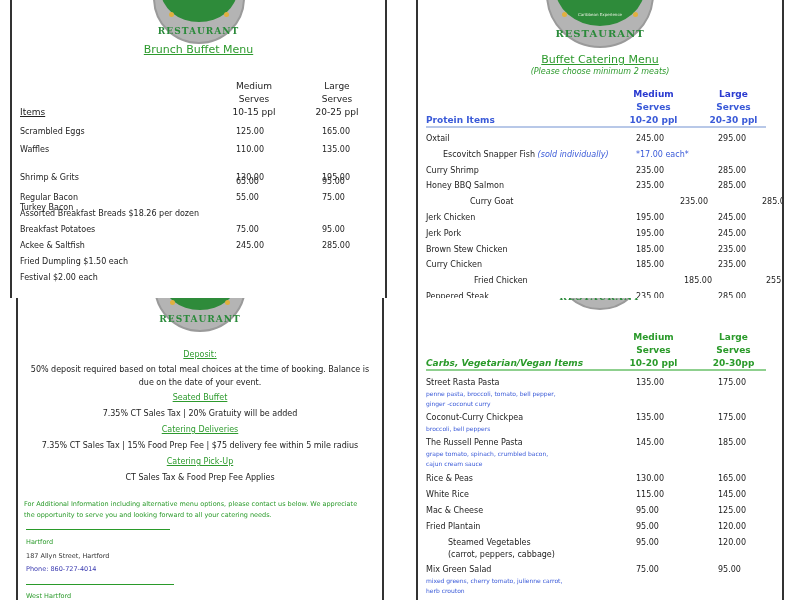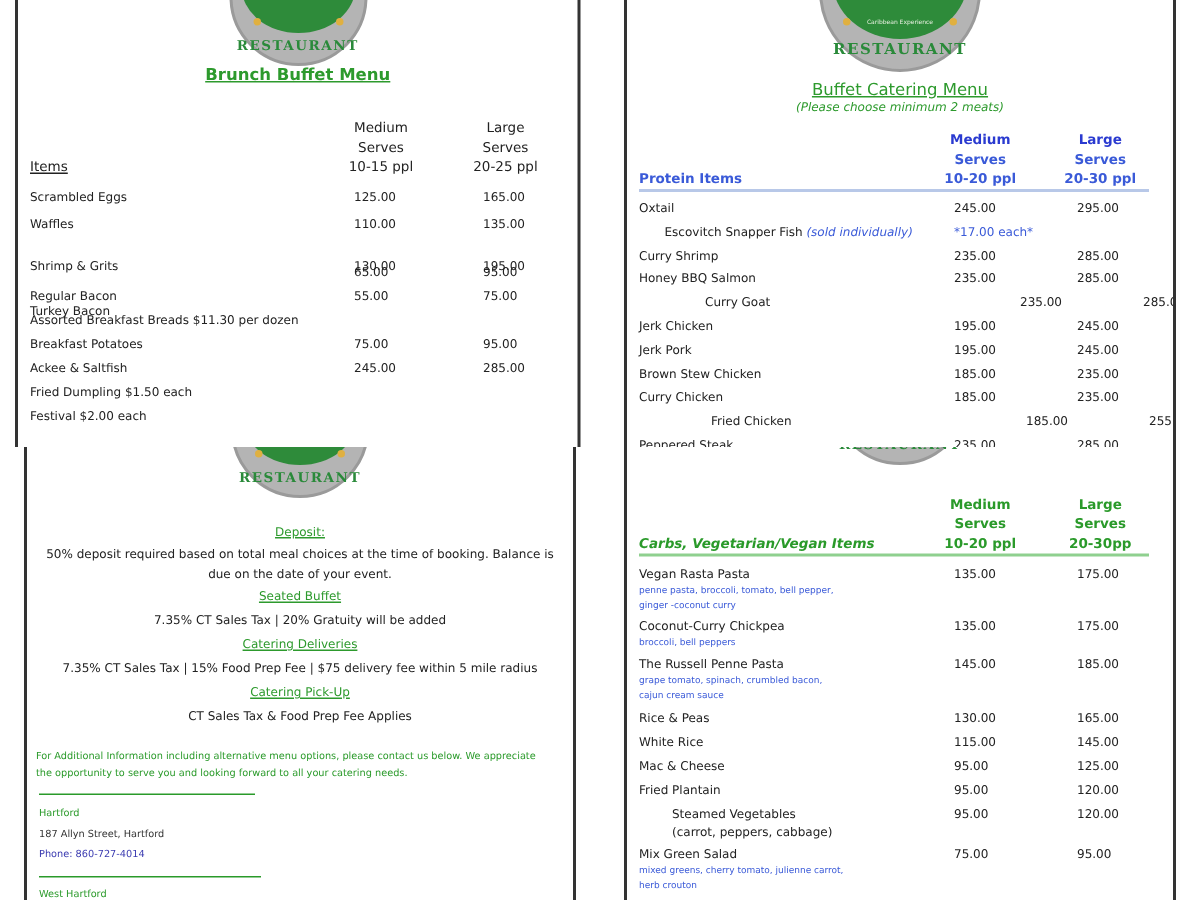--- a/index.html
+++ b/index.html
@@ -72,21 +72,21 @@
 </head>
 <body>
 
 <div class="page" id="p1">
   <div class="logo" style="top:-48px;width:92px;height:92px;">
     <div class="inner" style="top:6px;width:76px;height:62px;"></div>
     <div class="dot" style="left:14px;top:58px;"></div>
     <div class="dot" style="right:14px;top:58px;"></div>
     <div class="ring-text" style="top:72px;font-size:9px;">RESTAURANT</div>
   </div>
-  <div class="title" style="top:43px;font-weight:bold;">Brunch Buffet Menu</div>
+  <div class="title" style="top:43px;">Brunch Buffet Menu</div>
 
   <div class="colhead" style="left:207px;top:80px;width:70px;">
     <div>Medium</div>
     <div>Serves</div>
     <div>10-15 ppl</div>
   </div>
   <div class="colhead" style="left:290px;top:80px;width:70px;">
     <div>Large</div>
     <div>Serves</div>
     <div>20-25 ppl</div>
@@ -113,21 +113,21 @@
         <span class="name" style="left: 8px; margin-top: 26px;">Turkey Bacon</span>
         <span class="med" style="left: 224px;">65.00</span>
         <span class="lg" style="left: 310px;">95.00</span>
       </div>
       <div class="row" style="top: 192px;">
         <span class="name" style="left: 8px;">Regular Bacon</span>
         <span class="med" style="left: 224px;">55.00</span>
         <span class="lg" style="left: 310px;">75.00</span>
       </div>
       <div class="row" style="top: 208px;">
-        <span class="name" style="left: 8px;">Assorted Breakfast Breads $11.30 per dozen</span>
+        <span class="name" style="left: 8px;">Assorted Breakfast Breads $18.26 per dozen</span>
         <span class="med" style="left: 224px;"></span>
         <span class="lg" style="left: 310px;"></span>
       </div>
       <div class="row" style="top: 224px;">
         <span class="name" style="left: 8px;">Breakfast Potatoes</span>
         <span class="med" style="left: 224px;">75.00</span>
         <span class="lg" style="left: 310px;">95.00</span>
       </div>
       <div class="row" style="top: 240px;">
         <span class="name" style="left: 8px;">Ackee &amp; Saltfish</span>
@@ -271,21 +271,21 @@
     <div>Large</div>
     <div>Serves</div>
     <div>20-30pp</div>
   </div>
   <div class="green-head" style="position:absolute;left:8px;top:60px;font-size:9px;font-style:italic;">Carbs, Vegetarian/Vegan Items</div>
   <div class="hrule" style="left:8px;right:16px;top:71px;background:#8fd08f;"></div>
 
   <div id="carbs-rows">
       <div class="row" style="top: 79px; height: auto;">
         <div class="name" style="left: 8px;">
-          <div>Vegan Rasta Pasta</div>
+          <div>Street Rasta Pasta</div>
           <div class="sub-desc">penne pasta, broccoli, tomato, bell pepper,</div>
           <div class="sub-desc">ginger -coconut curry</div>
         </div>
         <span class="med" style="left: 218px; top: 0px;">135.00</span>
         <span class="lg" style="left: 300px; top: 0px;">175.00</span>
       </div>
       <div class="row" style="top: 114px; height: auto;">
         <div class="name" style="left: 8px;">
           <div>Coconut-Curry Chickpea</div>
           <div class="sub-desc">broccoli, bell peppers</div>

